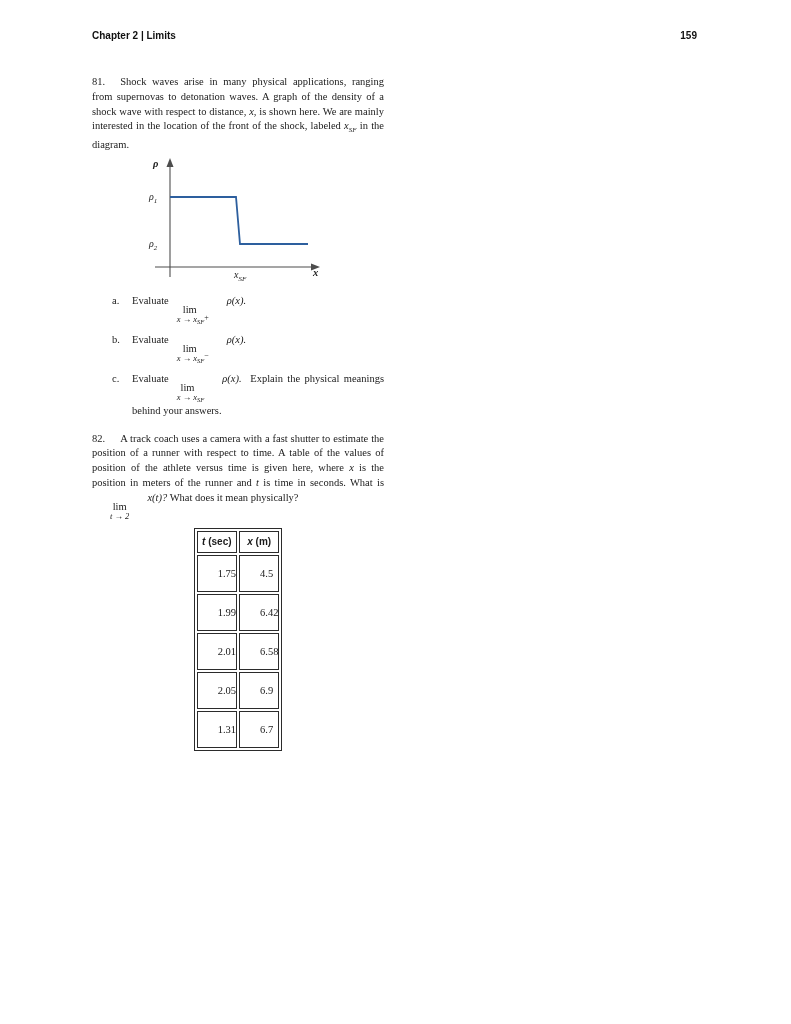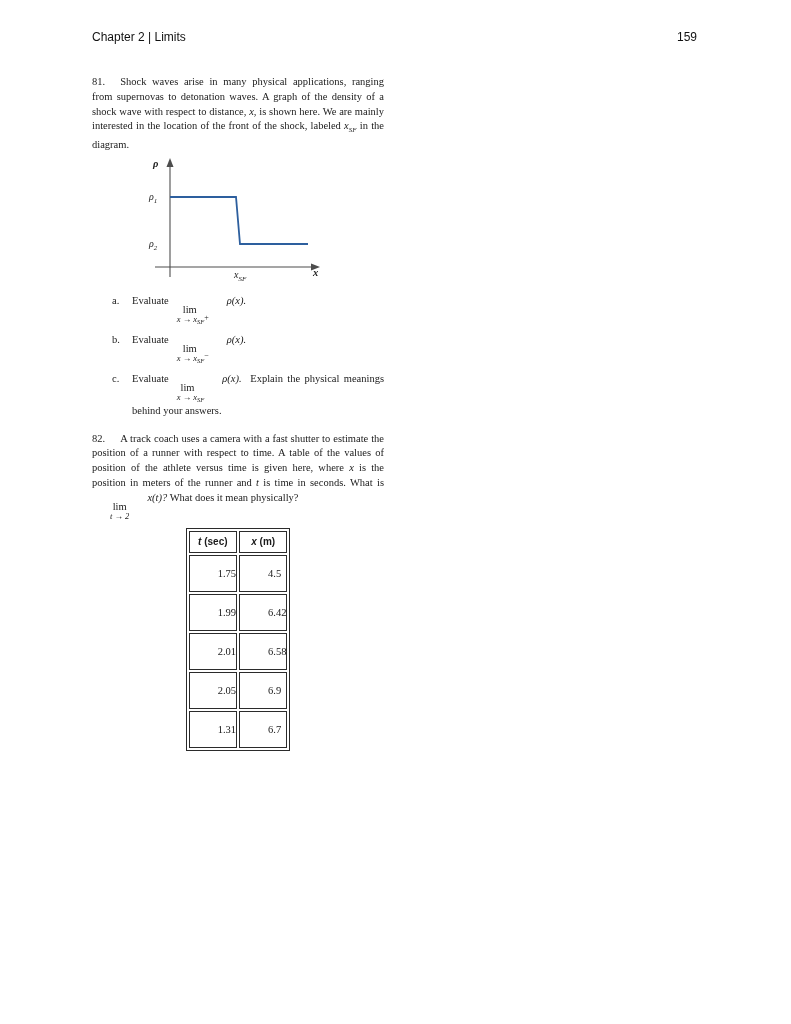--- a/index.html
+++ b/index.html
@@ -9,21 +9,21 @@
     position: relative;
     font-family: "Liberation Serif", serif;
     color: #1a1a1a;
     overflow: hidden;
   }
   
   .runhead {
     position: absolute; top: 30px; left: 92px; right: 94px;
     display: flex; justify-content: space-between; align-items: flex-end;
     font-family: "Liberation Sans", sans-serif;
-    font-size: 12px; font-weight: normal; color: #111;
+    font-size: 10px; font-weight: bold; color: #111;
   }
   
   .column {
     position: absolute; left: 92px; top: 75px; width: 292px;
   }
   .para {
     font-size: 10.5px; line-height: 14.8px;
     text-align: justify;
   }
   .prob-num { margin-right: 15px; }
@@ -75,21 +75,21 @@
   table.datatable th {
     height: 22px;
     font-family: "Liberation Sans", sans-serif;
     font-size: 10px; font-weight: bold; text-align: center;
     vertical-align: middle;
   }
   table.datatable th .thvar { font-style: italic; }
   table.datatable td {
     height: 37px;
     font-size: 10.5px;
-    padding-left: 28px;
+    padding-left: 20px;
     vertical-align: middle; text-align: left;
   }
 </style>
 </head>
 <body>
 
 <div class="runhead">
   <span>Chapter 2 | Limits</span>
   <span>159</span>
 </div>

